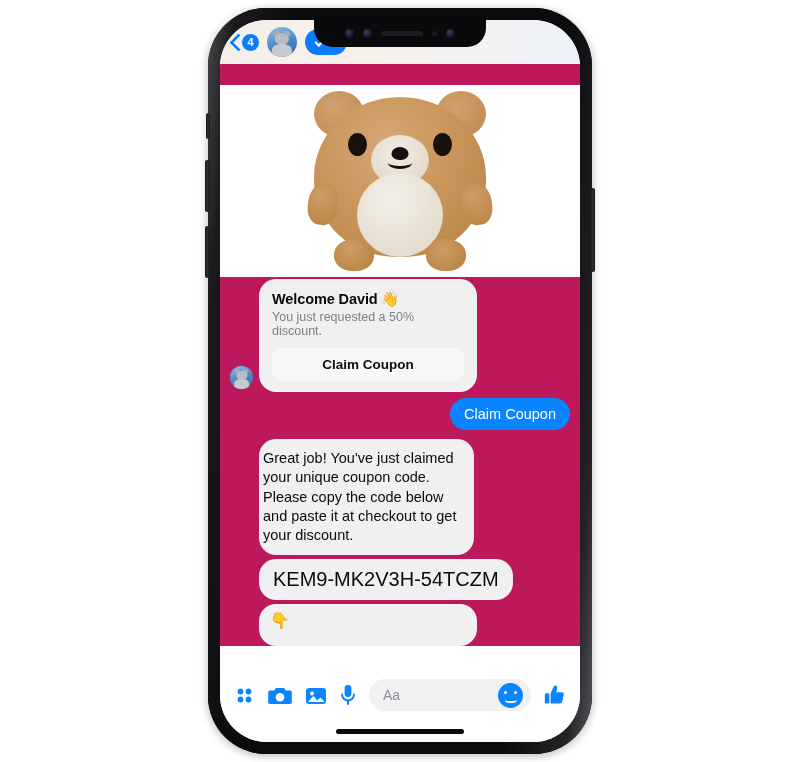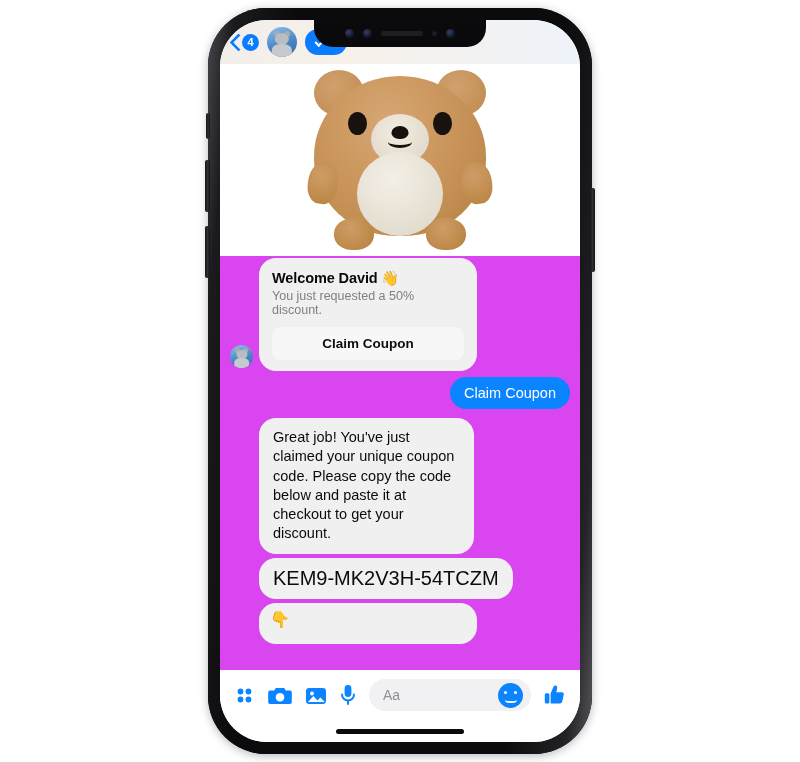--- a/index.html
+++ b/index.html
@@ -231,24 +231,25 @@
     width: 0; height: 0;
     border-left: 4px solid transparent;
     border-right: 4px solid transparent;
     border-top: 5px solid #fff;
   }
 
   
   #conversation {
     flex: 1;
     overflow: hidden;
-    background: #d946ef;
+    background: #be185d;
     display: flex;
     flex-direction: column;
     position: relative;
+    justify-content: flex-end;
   }
 
   
   #product-image {
     flex: none;
     height: 192px;
     background: #ffffff;
     position: relative;
     overflow: hidden;
   }
@@ -384,21 +385,21 @@
     border-radius: 17px;
     padding: 8px 14px;
     font-size: 14.5px;
     max-width: 225px;
     margin-top: 9px;
   }
   .bubble-in {
     background: #f0f0f0;
     color: #0a0b0d;
     border-radius: 17px;
-    padding: 10px 14px;
+    padding: 10px 4px;
     font-size: 14.5px;
     line-height: 1.33;
     max-width: 215px;
     margin-top: 9px;
   }
   .bubble-code {
     background: #f0f0f0;
     color: #0a0b0d;
     border-radius: 17px;
     padding: 9px 14px;
@@ -417,20 +418,21 @@
 
   
   #composer {
     flex: none;
     height: 50px;
     display: flex;
     align-items: center;
     gap: 13px;
     padding: 4px 14px;
     background: #fff;
+    margin-top: 24px;
   }
   .tool-icon { cursor: pointer; flex: none; display: flex; align-items: center; }
   #text-field {
     flex: 1;
     height: 32px;
     background: #f1f1f3;
     border-radius: 16px;
     display: flex;
     align-items: center;
     padding: 0 8px 0 14px;

